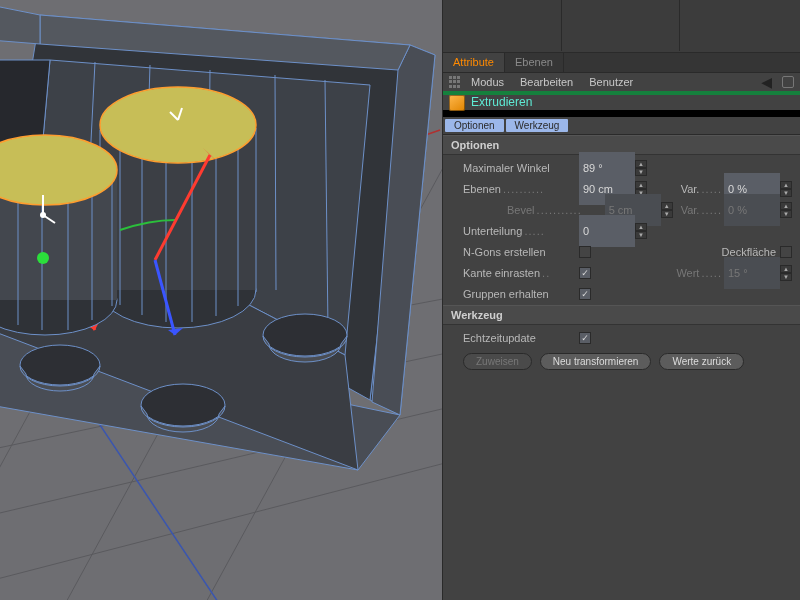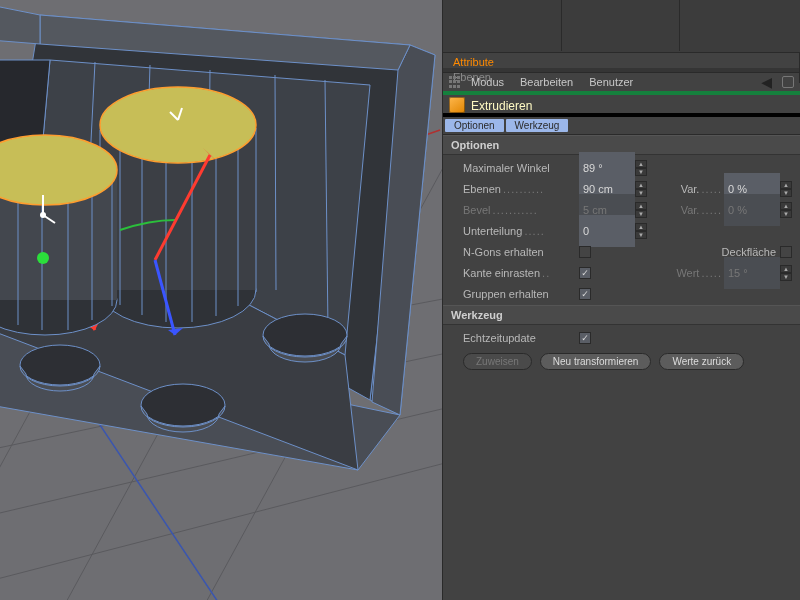--- a/index.html
+++ b/index.html
@@ -11,50 +11,50 @@
   .viewport svg { position: absolute; inset: 0; width: 100%; height: 100%; }
 
   
   .panel { width: 358px; background: #424242; color: #b8b8b8; font-size: 11px; display: flex; flex-direction: column; border-left: 1px solid #2a2a2a; }
   .panel-top { height: 53px; border-bottom: 1px solid #2a2a2a; background: #3c3c3c; position: relative; }
   .panel-top::before, .panel-top::after { content: ""; position: absolute; top: 0; bottom: 1px; width: 1px; background: #2a2a2a; }
   .panel-top::before { left: 33%; }
   .panel-top::after  { left: 66%; }
 
   
-  .tabs { display: flex; height: 20px; border-bottom: 1px solid #2a2a2a; background: #353535; flex-direction: column; }
+  .tabs { display: flex; height: 20px; border-bottom: 1px solid #2a2a2a; background: #353535; }
   .tab { padding: 3px 10px 0 10px; font-size: 11px; cursor: pointer; border-right: 1px solid #2a2a2a; }
   .tab.active { background: #424242; color: #ff8a00; }
   .tab.inactive { color: #8a8a8a; }
 
   
   .menubar { display: flex; align-items: center; height: 22px; padding: 0 6px; gap: 4px; border-bottom: 4px solid #15803d; font-size: 11px; color: #c8c8c8; }
   .menubar .drag-icon { width: 12px; height: 12px; display: flex; flex-wrap: wrap; gap: 1px; }
   .menubar .drag-icon span { width: 3px; height: 3px; background: #777; }
   .menubar .menuitem { padding: 0 6px; cursor: pointer; }
   .menubar .navarrow { margin-left: auto; font-size: 14px; color: #222; cursor: pointer; padding-right: 6px; }
   .menubar .lock { width: 12px; height: 12px; border: 1px solid #777; border-radius: 2px; cursor: pointer; }
 
   
-  .toolheader { display: flex; align-items: flex-end; height: 22px; padding: 0 6px; gap: 6px; border-bottom: 4px solid #000000; font-size: 12px; color: #fef9c3; }
+  .toolheader { display: flex; align-items: flex-start; height: 22px; padding: 0 6px; gap: 6px; border-bottom: 7px solid #000000; font-size: 12px; color: #5eead4; }
   .toolicon { width: 16px; height: 16px; background: linear-gradient(145deg,#ffb84d,#e08400); border-radius: 2px; box-shadow: inset 0 0 0 1px rgba(0,0,0,0.4); }
 
   
   .subtabs { display: flex; height: 18px; padding: 0 2px; gap: 2px; align-items: center; border-bottom: 1px solid #2a2a2a; }
   .subtab { background: #9bb7ea; color: #2a2a2a; font-size: 10px; padding: 1px 9px; cursor: pointer; border-radius: 1px; }
   .subtab.sel { background: #9bb7ea; }
   .subtab:not(.sel) { background: #9bb7ea; }
 
   
   .section-hd { background: #4a4a4a; color: #cfcfcf; font-weight: bold; font-size: 11px; padding: 3px 8px; border-top: 1px solid #555; border-bottom: 1px solid #333; }
 
   .fields { padding: 4px 8px 2px 20px; display: flex; flex-direction: column; gap: 3px; }
   .row { display: flex; align-items: center; height: 18px; gap: 4px; }
   .lbl { width: 112px; color: #b8b8b8; white-space: nowrap; overflow: hidden; }
-  .lbl.dim { color: #777; }
+  .lbl.dim { color: #777; margin-left: 44px; }
   .dots { flex: 0 0 auto; color: #777; letter-spacing: -1px; }
   .numfield { display: flex; align-items: center; }
   .numfield input { width: 56px; height: 32px; background: #5a5e66; border: none; color: #d8d8d8; font-size: 11px; padding: 0 4px; outline: none; }
   .numfield.dim input { background: #4a4d52; color: #777; }
   .spinner { width: 12px; height: 16px; display: flex; flex-direction: column; }
   .spinner span { flex: 1; background: #3a3a3a; border: 1px solid #2a2a2a; font-size: 6px; line-height: 6px; text-align: center; color: #aaa; cursor: pointer; }
   .chk { width: 12px; height: 12px; border: 1px solid #2a2a2a; background: #5a5e66; display: inline-flex; align-items: center; justify-content: center; font-size: 9px; color: #d8d8d8; cursor: pointer; }
   .chk.off { background: #444; }
   .gap { flex: 1; }
   .lbl2 { color: #b8b8b8; white-space: nowrap; }
@@ -283,21 +283,21 @@
           <span class="numfield">
               <input value="0" style="">
               <span class="spinner">
                 <span>▲</span>
                 <span>▼</span>
               </span>
             </span>
         </div>
 
         <div class="row">
-          <span class="lbl">N-Gons erhalten</span>
+          <span class="lbl">N-Gons erstellen</span>
           <span class="chk off"></span>
           <span class="gap"></span>
           <span class="lbl2">Deckfläche</span>
           <span class="chk off"></span>
         </div>
 
 
         <div class="row">
           <span class="lbl"><span>Kante einrasten</span><span class="dots"> . .</span></span>
           <span class="chk">✓</span>

